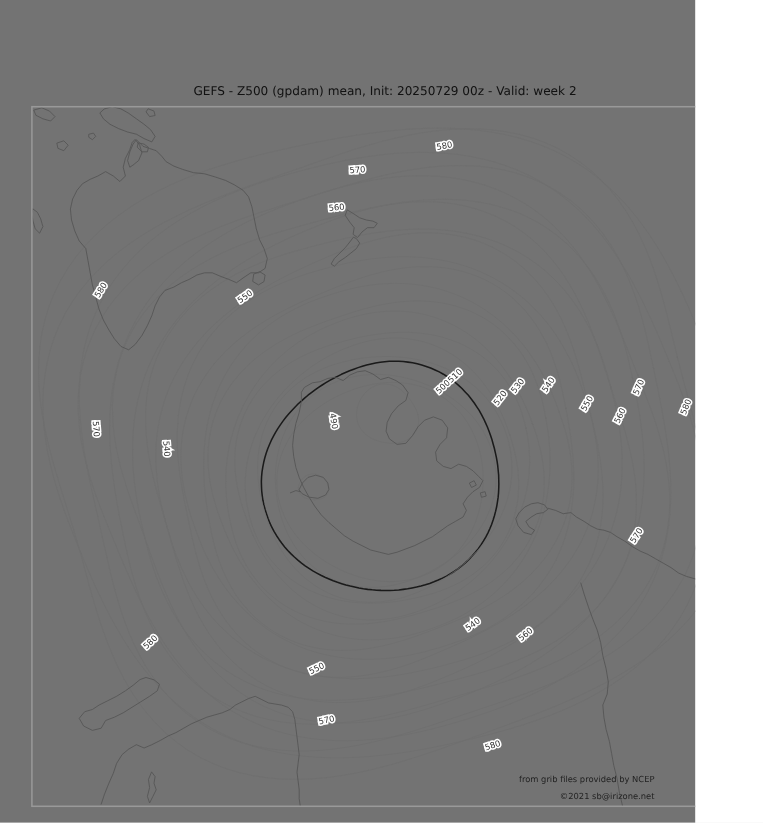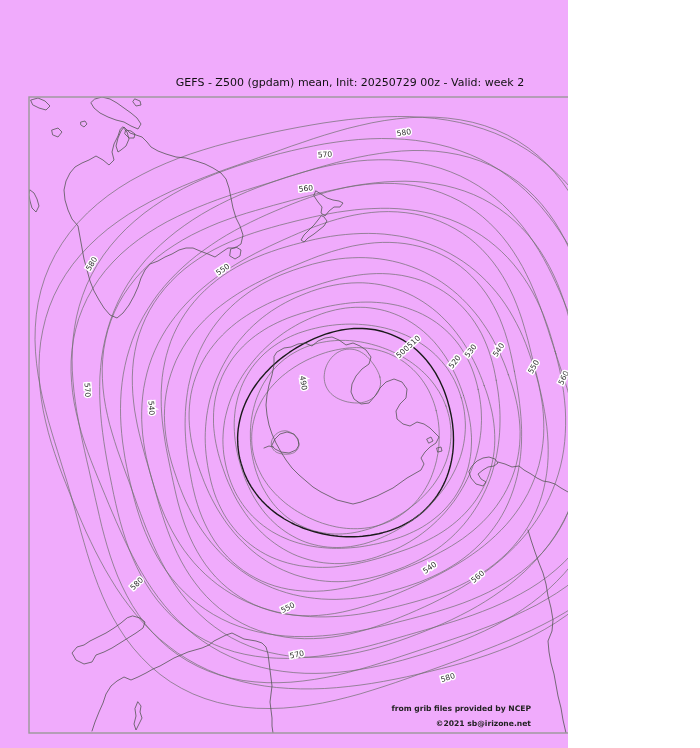--- a/index.html
+++ b/index.html
@@ -1,22 +1,22 @@
 <!DOCTYPE html>
 <html><head>
 <meta charset="utf-8">
 <style>
   html,body{margin:0;padding:0;background:#ffffff;}
-  #page{position:relative;width:568px;height:748px;background:#f0abfc;overflow:hidden;
+  #page{position:relative;width:632px;height:748px;background:#737373;overflow:hidden;
         font-family:"DejaVu Sans","Liberation Sans",sans-serif;}
   #title{position:absolute;left:0;top:76px;width:700px;text-align:center;
          font-size:11px;color:#111;letter-spacing:0;}
   #mapwrap{position:absolute;left:0;top:0;}
   #credits{position:absolute;right:37px;top:702px;text-align:right;
-           font-size:7.6px;color:#222;line-height:1.95;font-weight:bold;}
+           font-size:7.6px;color:#222;line-height:1.95;}
   .cl{white-space:nowrap;}
 </style>
 </head>
 <body>
 
 <div id="page">
   <div id="title">GEFS - Z500 (gpdam) mean, Init: 20250729 00z - Valid: week 2</div>
   <div id="mapwrap"><svg width="700" height="748" viewBox="0 0 700 748">
         <defs>
           <clipPath id="mapclip">

